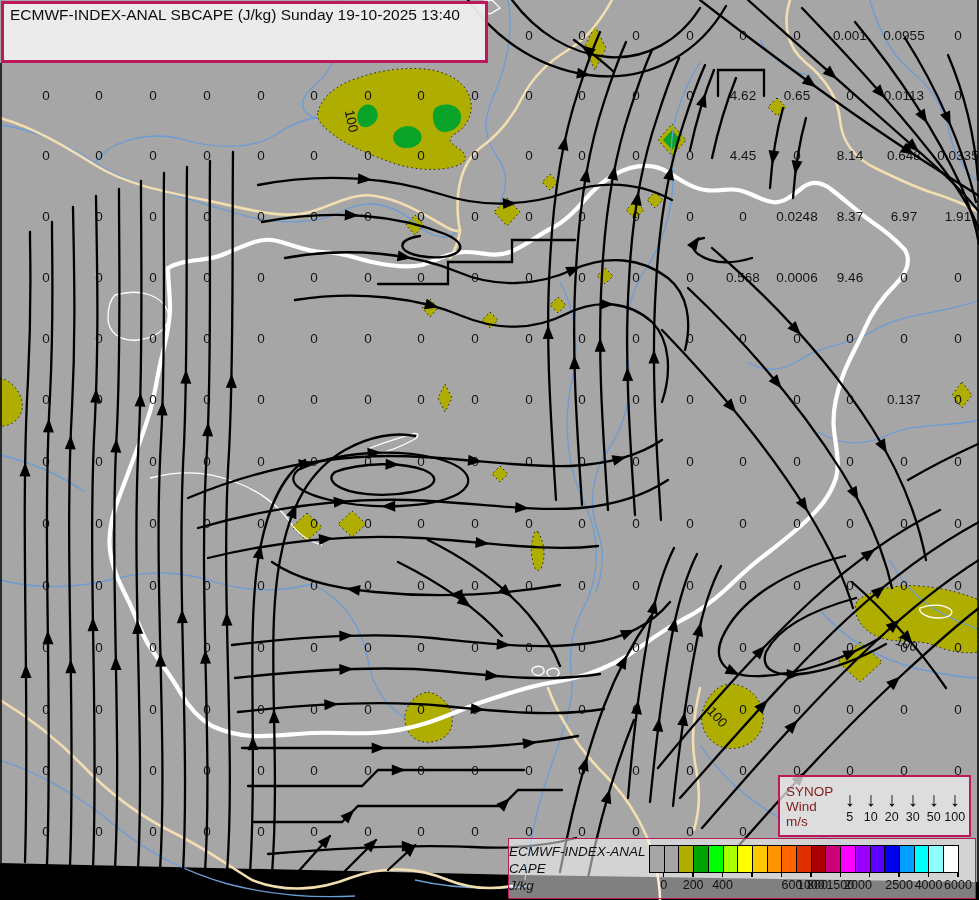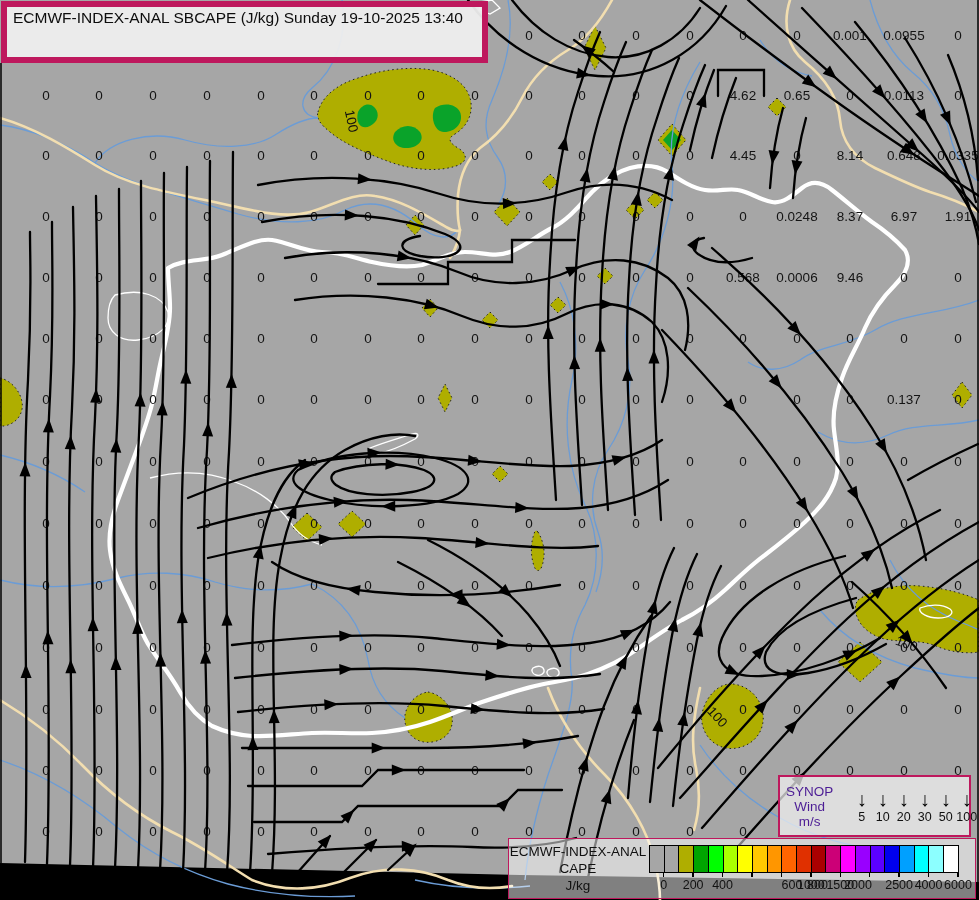--- a/index.html
+++ b/index.html
@@ -1,32 +1,32 @@
 <!DOCTYPE html>
 <html><head>
 <meta charset="utf-8">
 <style>
   html,body{margin:0;padding:0;background:#888;}
   #stage{position:relative;width:979px;height:900px;overflow:hidden;
          font-family:"Liberation Sans",sans-serif;background:#A6A6A6;}
   #map-svg{position:absolute;left:0;top:0;}
-  .overlay-box{position:absolute;box-sizing:border-box;border:6px solid #be185d;}
+  .overlay-box{position:absolute;box-sizing:border-box;border:3px solid #be185d;}
   #title-box{left:1px;top:1px;width:487px;height:62px;background:rgba(238,238,238,0.95);
              padding:1px 6px;font-size:15.5px;line-height:20px;color:#0d0d0d;white-space:nowrap;}
   #synop-box{left:778px;top:775px;width:193px;height:62px;background:rgba(242,242,242,0.72);
              border-width:2px;display:flex;align-items:center;padding:2px 4px 2px 6px;}
-  #synop-labels{font-size:13.5px;line-height:15px;color:#4c1d95;text-align:center;margin-right:18px;}
+  #synop-labels{font-size:13.5px;line-height:15px;color:#7f1d1d;text-align:left;margin-right:6px;}
   #synop-arrows{display:flex;flex:1;justify-content:space-between;}
   .wind-item{display:flex;flex-direction:column;align-items:center;width:21px;}
   .wind-glyph{font-size:20px;font-weight:bold;line-height:20px;color:#000;}
   .wind-val{font-size:12.5px;color:#111;margin-top:1px;}
   #cape-box{left:508px;top:838px;width:468px;height:61px;background:rgba(255,255,255,0.50);
             border-width:1.5px;}
-  #cape-labels{position:absolute;left:0;top:4px;width:138px;text-align:center;
-               font-size:13.5px;line-height:17px;color:#111;}
+  #cape-labels{position:absolute;left:0;top:4px;width:138px;text-align:left;
+               font-size:13.5px;line-height:17px;color:#111;font-style:italic;}
   #cape-bar{position:absolute;left:140px;top:6px;height:26px;display:flex;
             border:1px solid #000;}
   .cape-cell{width:13.71px;height:26px;border-left:1px solid #000;}
   .cape-cell:first-child{border-left:none;}
   #cape-ticks{position:absolute;left:140px;top:32px;width:310px;height:26px;}
   .cape-tick-line{position:absolute;top:1px;width:1.5px;height:5px;background:#000;}
   .cape-tick-label{position:absolute;top:7px;transform:translateX(-50%);
                    font-size:12.5px;color:#111;white-space:nowrap;}
 </style>
 </head>

